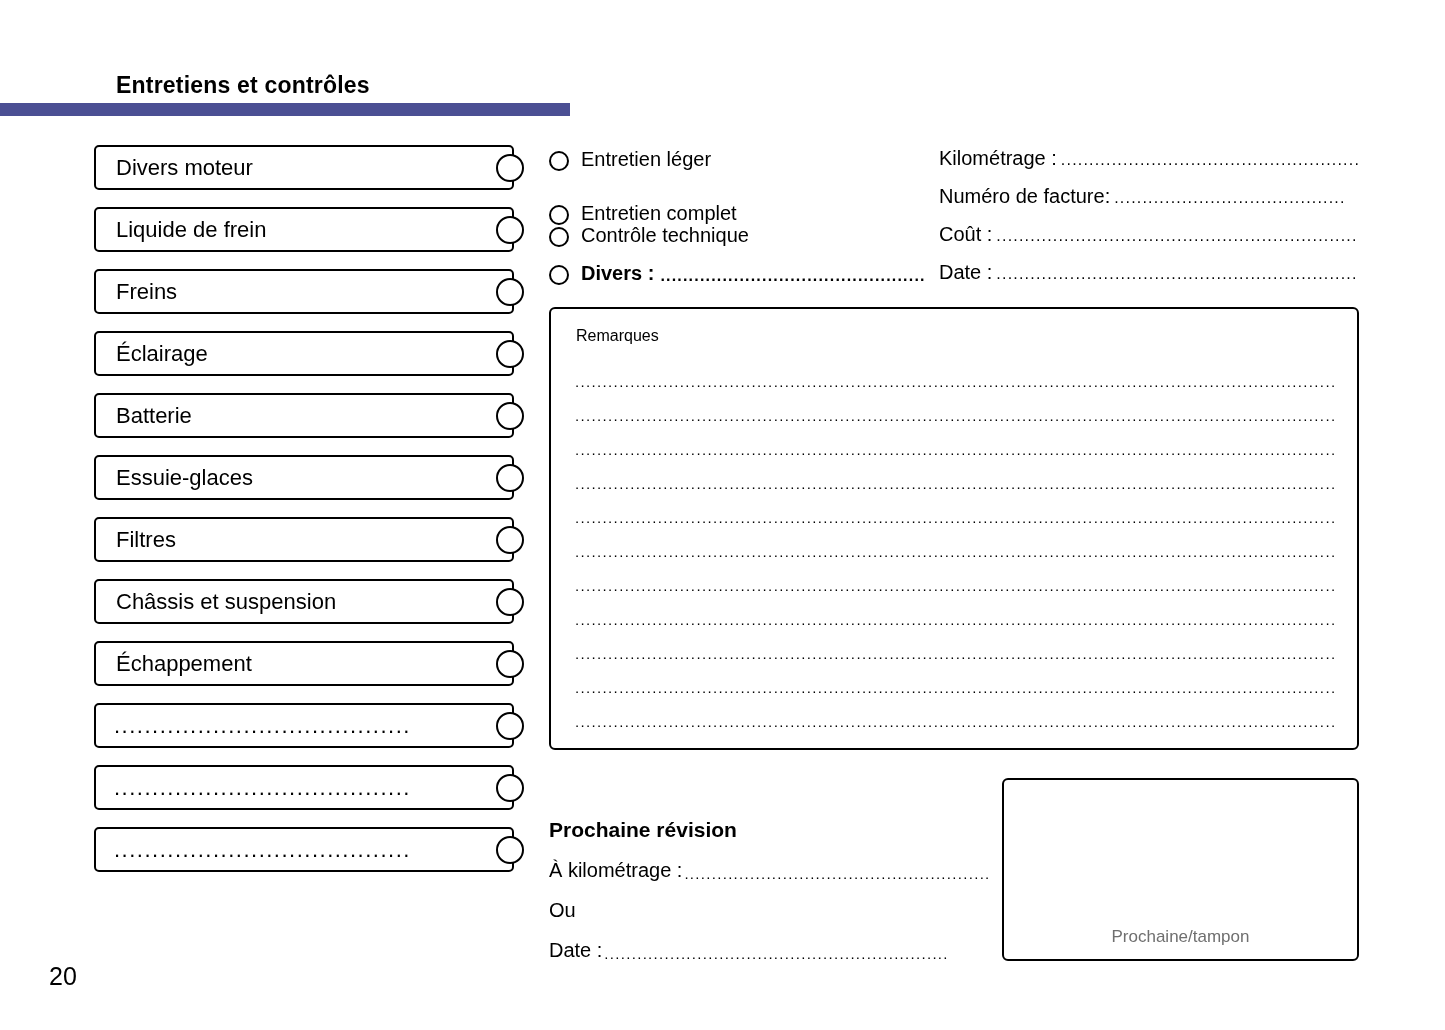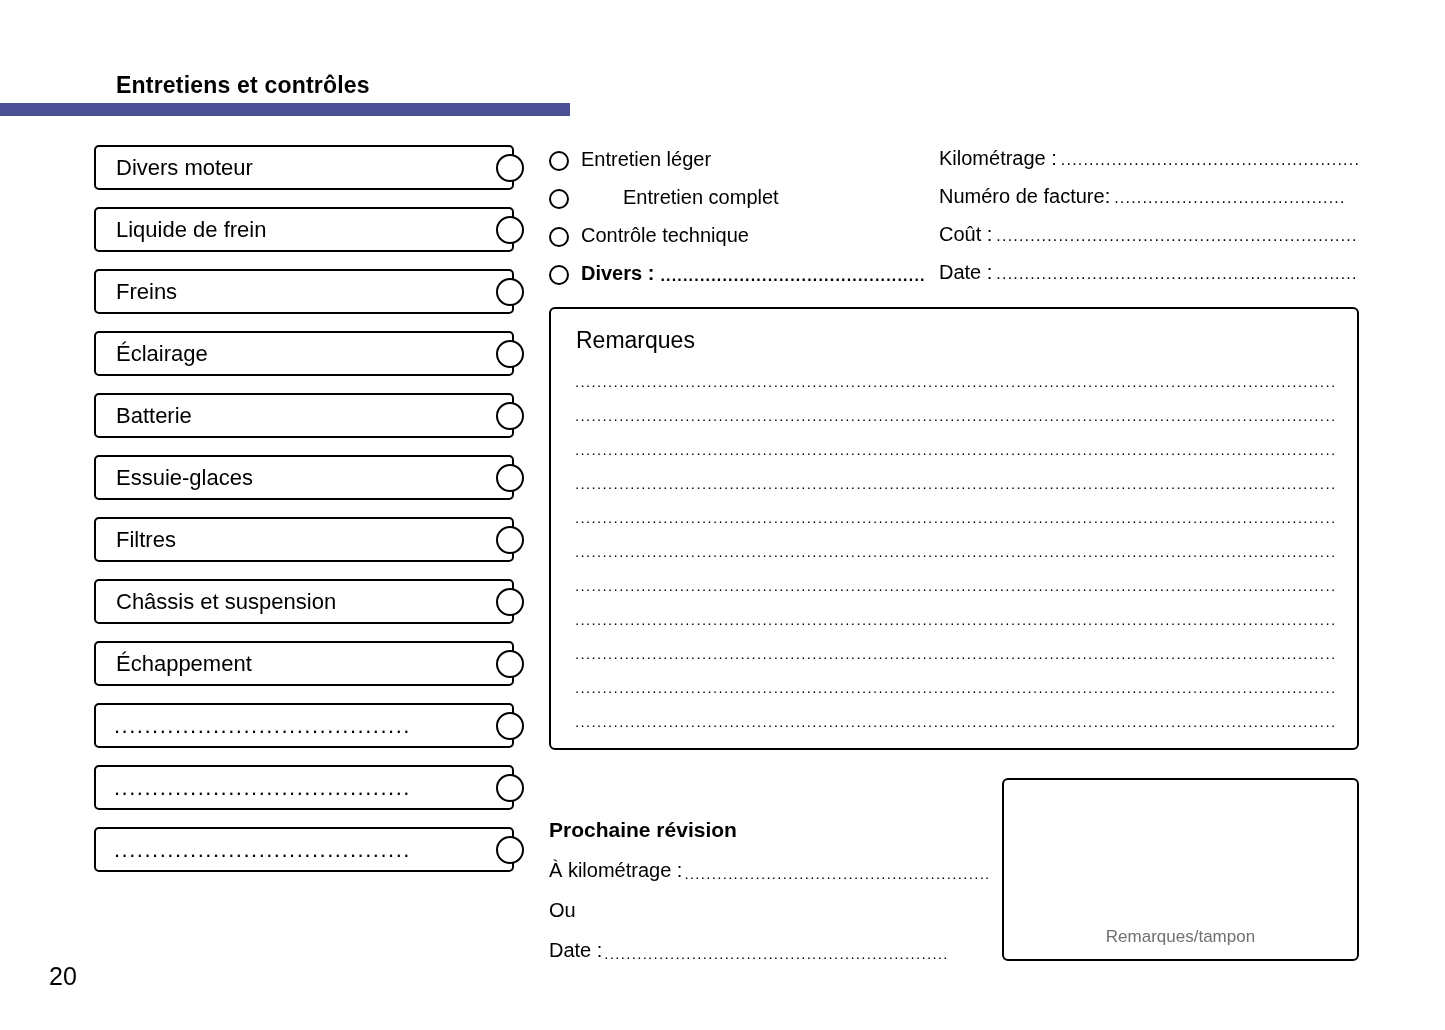--- a/index.html
+++ b/index.html
@@ -152,21 +152,21 @@
     height: 443px;
     border: 2px solid #000000;
     border-radius: 6px;
     box-sizing: border-box;
     background: #ffffff;
   }
   #remarks-title {
     position: absolute;
     left: 25px;
     top: 18px;
-    font-size: 23px;
+    font-size: 16px;
   }
   #remarks-lines {
     position: absolute;
     left: 24px;
     top: 64px;
     width: 762px;
   }
   .remark-line {
     height: 34px;
     font-size: 15px;
@@ -311,21 +311,21 @@
 
 </div>
 
 <div id="options-block">
 
   <div class="opt-row" style="top:0px;">
     <span class="opt-circle"></span>
     <span class="opt-label">Entretien léger</span>
   </div>
 
-  <div class="opt-row" style="top:38px;gap:42px;">
+  <div class="opt-row" style="top:54px;">
     <span class="opt-circle"></span>
     <span class="opt-label">Entretien complet</span>
   </div>
 
   <div class="opt-row" style="top:76px;">
     <span class="opt-circle"></span>
     <span class="opt-label">Contrôle technique</span>
   </div>
 
   <div class="opt-row" style="top:114px; width:375px;font-weight:bold;">
@@ -385,16 +385,16 @@
     <span class="ns-label">Ou</span>
   </div>
 
   <div class="ns-row">
     <span class="ns-label">Date :</span>
     <span class="ns-dots">...............................................................</span>
   </div>
 </div>
 
 <div id="signature-box">
-  <div id="signature-caption">Remarques/tampon</div>
+  <div id="signature-caption">Prochaine/tampon</div>
 </div>
 
 <div id="page-number">20</div>
 
 </body></html>

